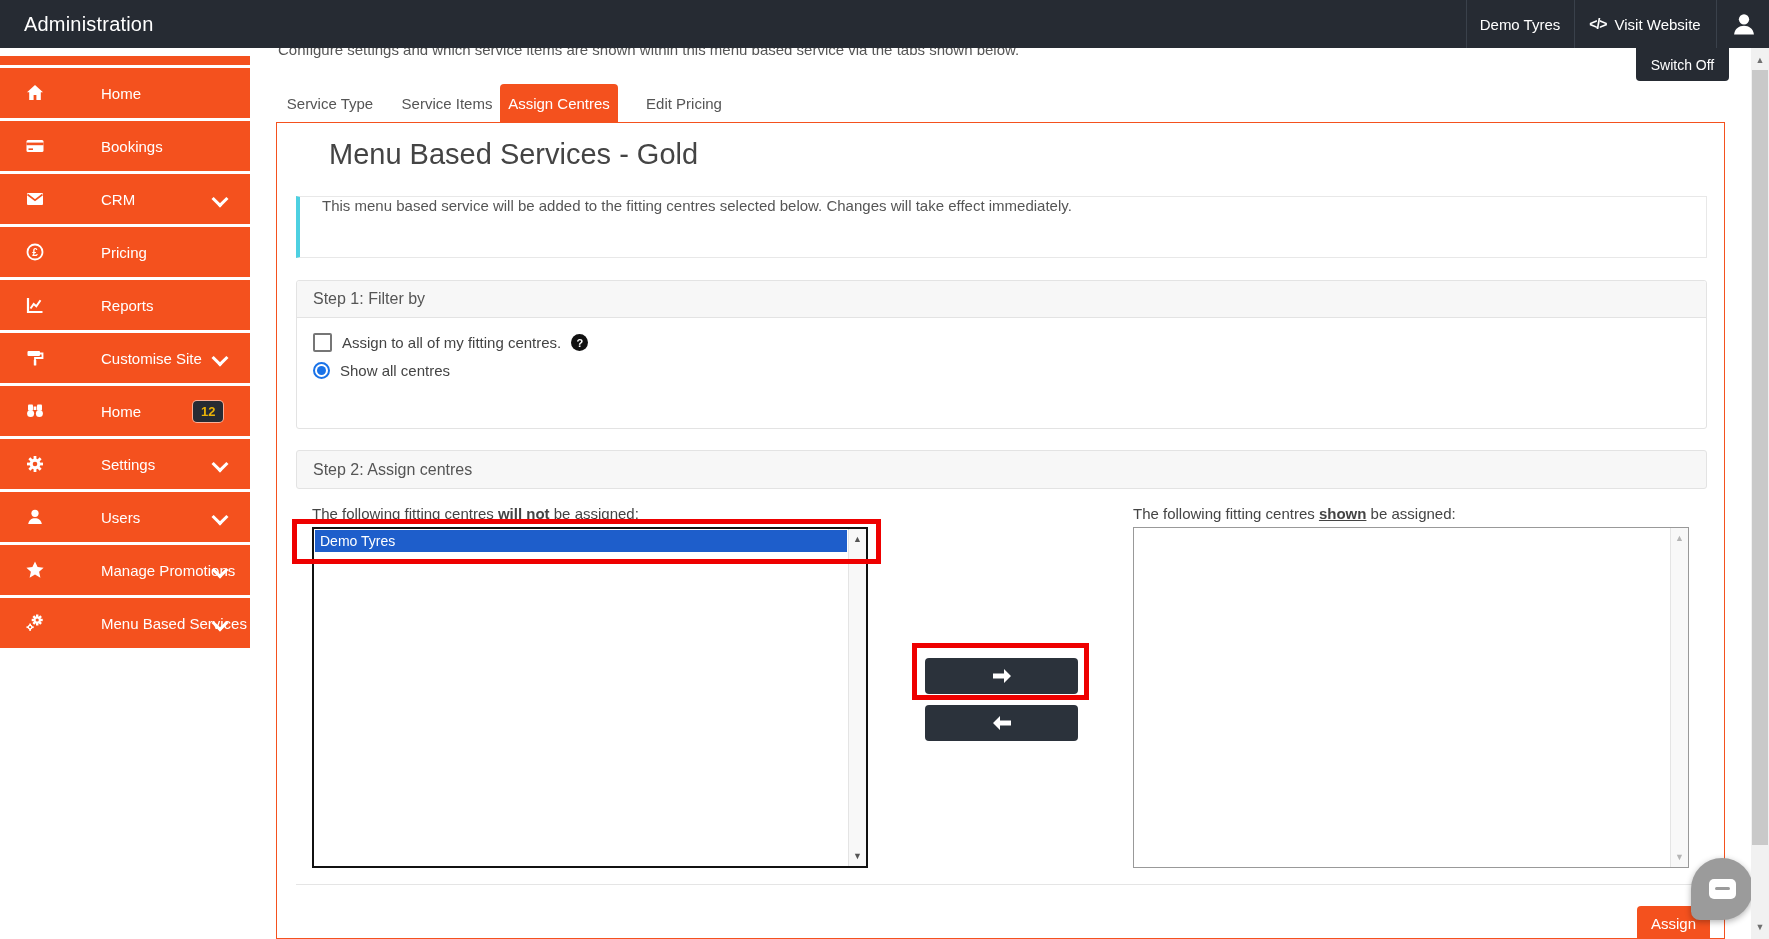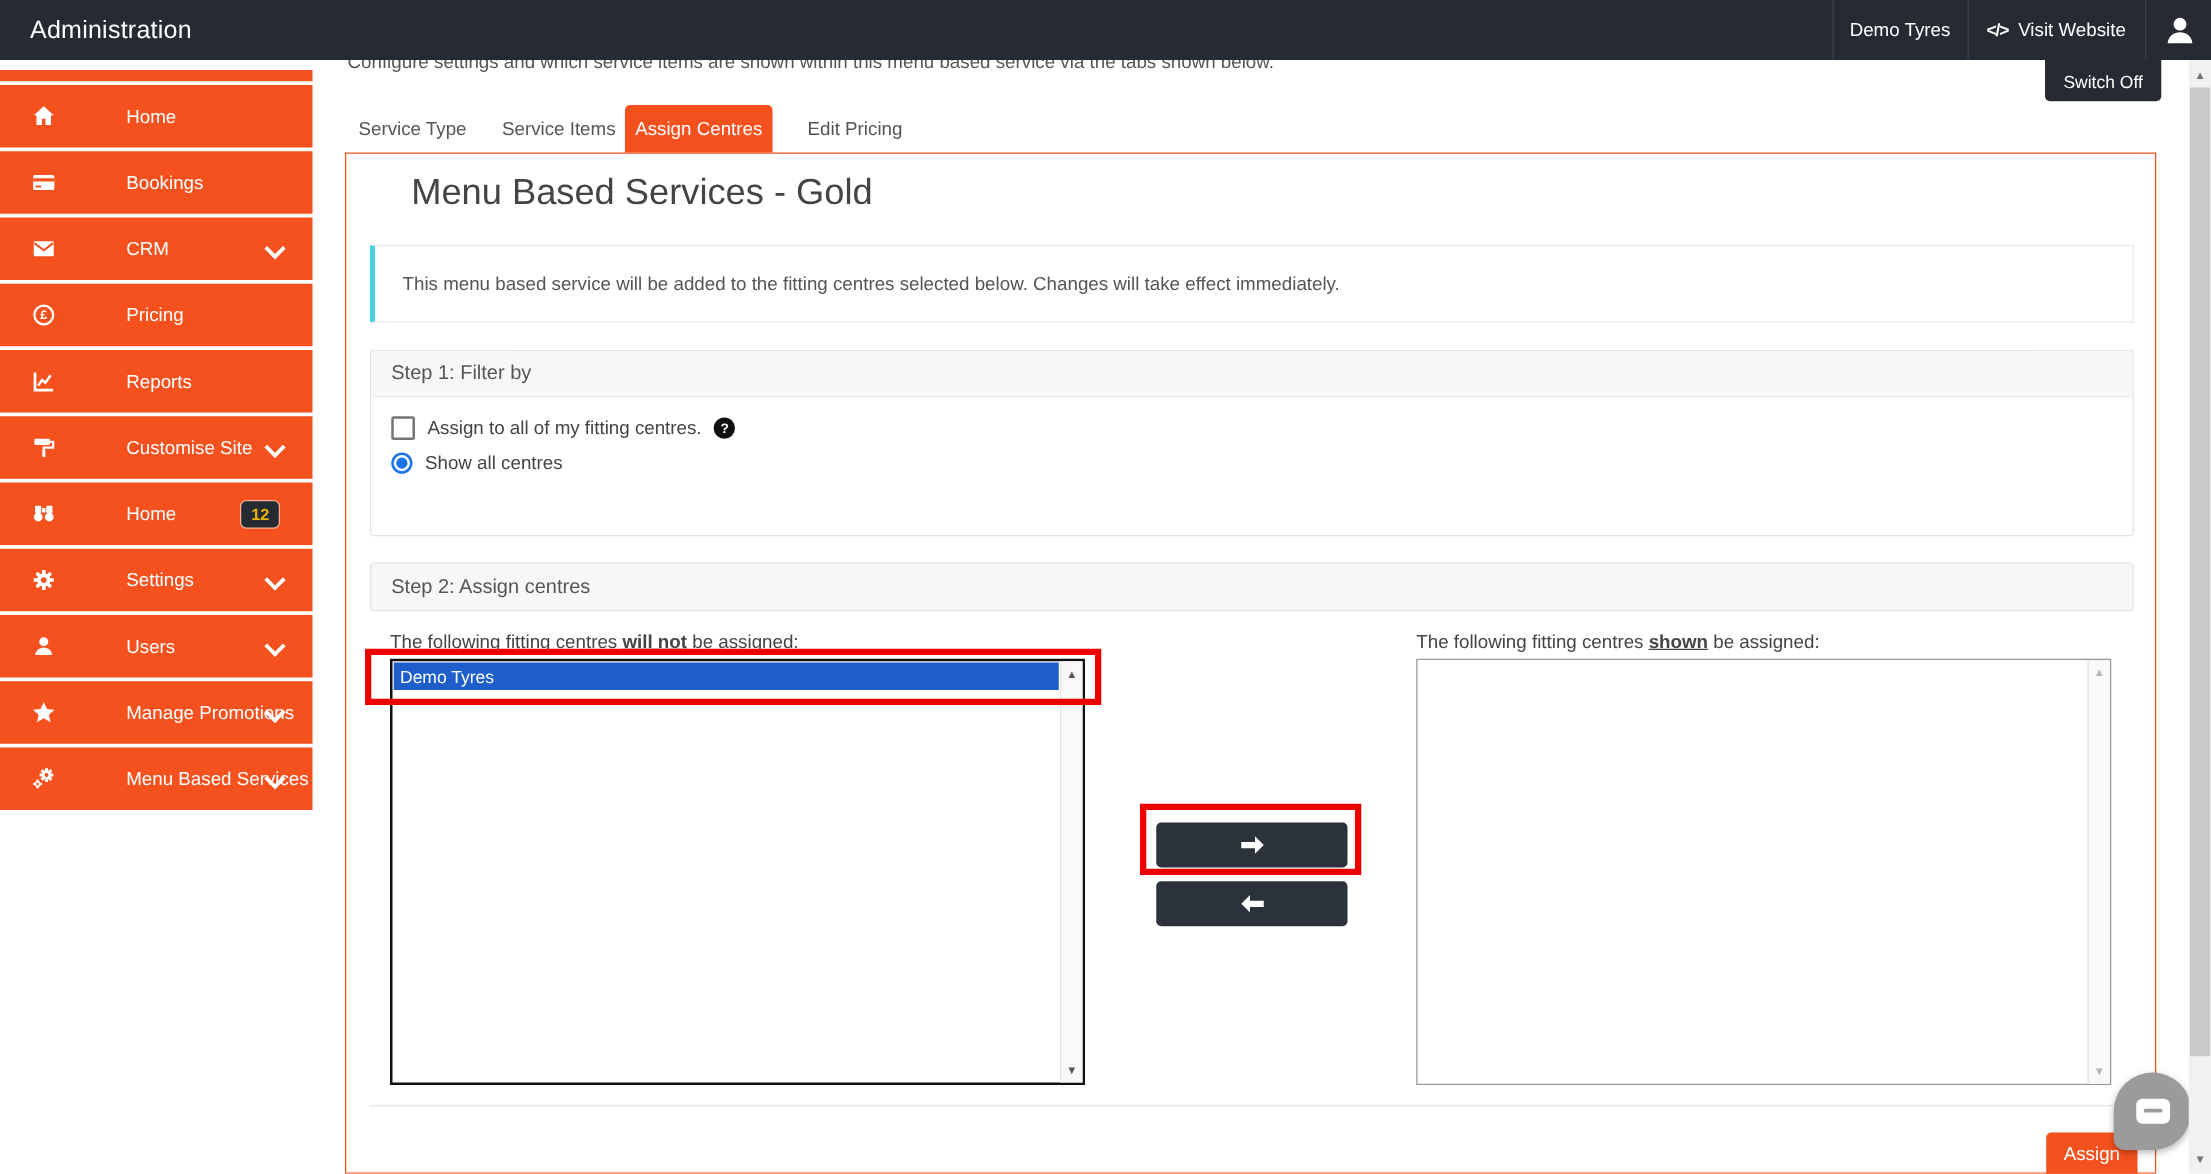--- a/index.html
+++ b/index.html
@@ -38,21 +38,21 @@
   .tab{top:84px;height:38px;display:flex;align-items:center;justify-content:center;
        font-size:15px;color:#555;cursor:pointer;z-index:2;}
   .tab.active{background:#f4511e;color:#fff;border-radius:4px 4px 0 0;}
 
   
   .panel{left:276px;top:122px;width:1449px;height:817px;background:#fff;
          border:1px solid #f4511e;box-sizing:border-box;}
   .h1{left:296px;top:138px;font-size:29px;color:#444;margin-left:33px;}
   .alert{left:296px;top:196px;width:1411px;height:62px;box-sizing:border-box;
          border:1px solid #e8e8e8;border-left:4px solid #4dd0e1;display:flex;
-         align-items:center;padding-left:22px;font-size:15px;color:#555;background:#fff;}
+         align-items:flex-start;padding-left:22px;font-size:15px;color:#555;background:#fff;}
 
   .step-box{left:296px;width:1411px;box-sizing:border-box;border:1px solid #e3e3e3;
             border-radius:3px;background:#fff;}
   .step-header{height:37px;background:#f7f7f7;border-bottom:1px solid #e3e3e3;
                display:flex;align-items:center;padding-left:16px;font-size:16px;color:#555;
                box-sizing:border-box;border-radius:3px 3px 0 0;}
   .step2-header{left:296px;top:450px;width:1411px;height:39px;box-sizing:border-box;
                 background:#f7f7f7;border:1px solid #e3e3e3;border-radius:3px;
                 display:flex;align-items:center;padding-left:16px;font-size:16px;color:#555;}
 

